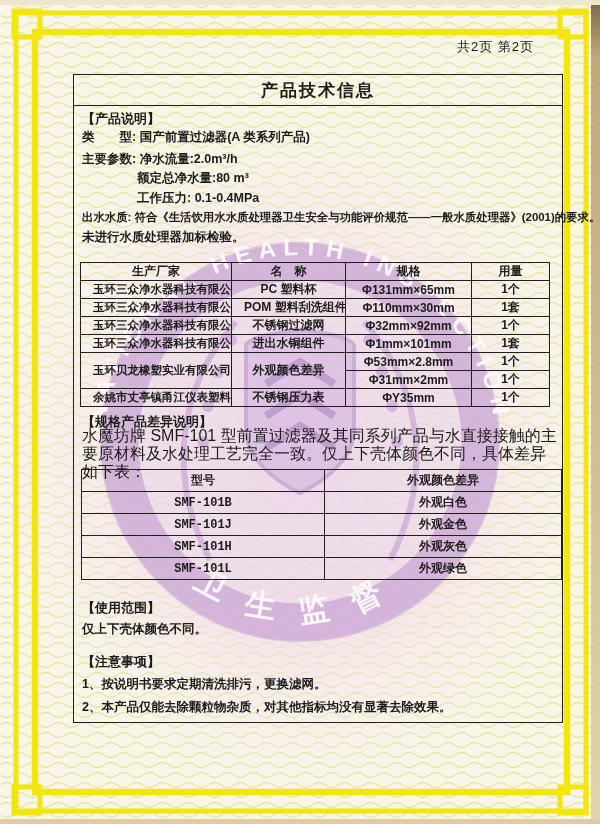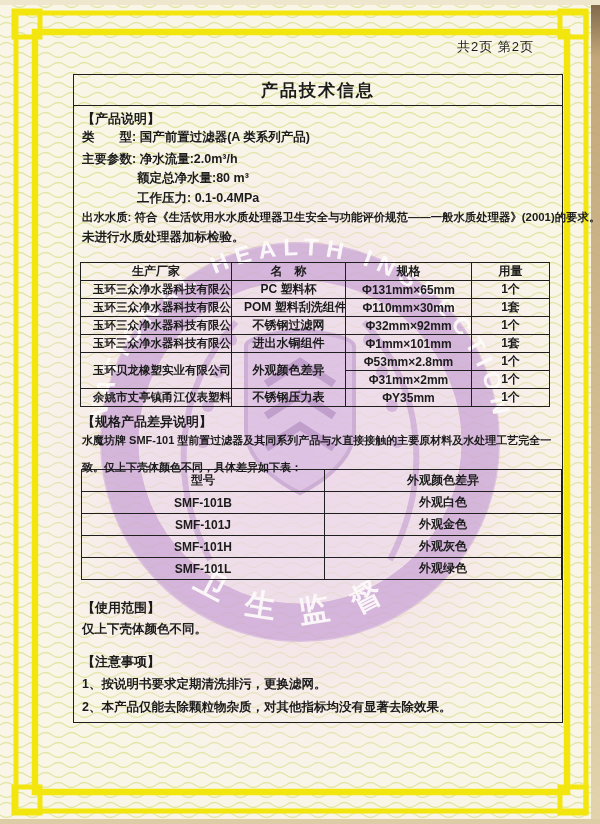--- a/index.html
+++ b/index.html
@@ -31,25 +31,25 @@
   table{border-collapse:collapse;position:absolute;table-layout:fixed;}
   td{
     border:1.2px solid #1f1f1f;text-align:center;vertical-align:middle;
     font-weight:bold;font-size:12px;padding:0 12px;overflow:hidden;white-space:nowrap;
   }
   .t1{top:187px;left:6px;width:469px;}
   .t1 tr{height:16px;}
   .t1 tr.hd{height:17px;}
   .t1 tr.half{height:14px;}
   .t1 td.mfr{font-size:11.5px;}
-  .t2{top:394px;left:7px;width:480px;}
+  .t2{top:394px;left:7px;width:480px;font-family:Liberation Mono, monospace;}
   .t2 tr{height:22px;}
   .para{
     position:absolute;left:8px;top:352px;width:476px;
-    font-weight:bold;font-size:11px;line-height:27px;
+    font-weight:normal;font-size:16px;line-height:18px;
   }
 </style>
 </head>
 <body>
 
 <svg class="bg" width="600" height="824" viewBox="0 0 600 824">
   <defs>
     <pattern id="wv" width="26" height="20" patternUnits="userSpaceOnUse">
       <path d="M0 5 Q6.5 0 13 5 T26 5" fill="none" stroke="#e2e6a4" stroke-width="1.3"></path>
       <path d="M0 15 Q6.5 20 13 15 T26 15" fill="none" stroke="#e2e6a4" stroke-width="1.3"></path>

